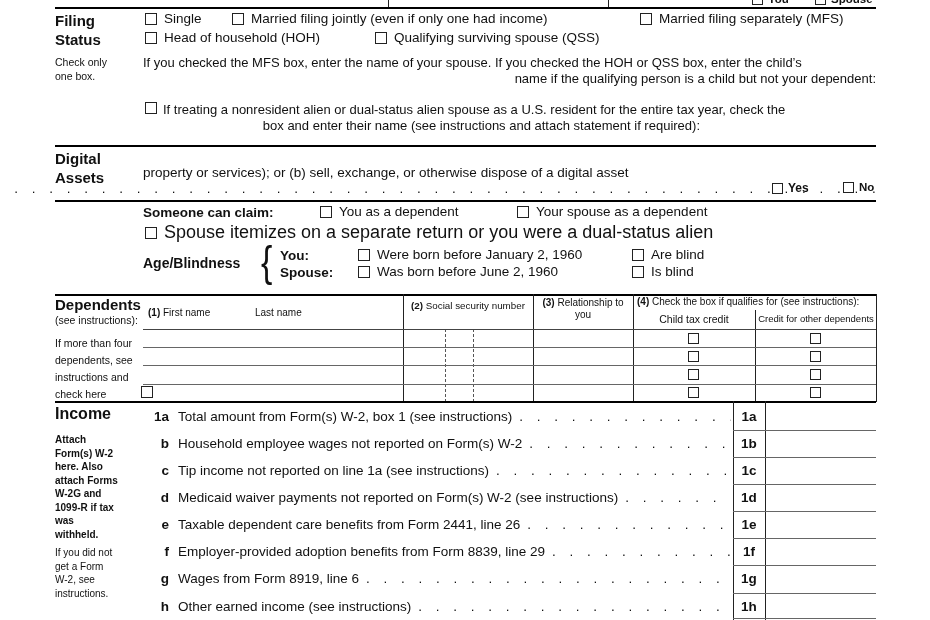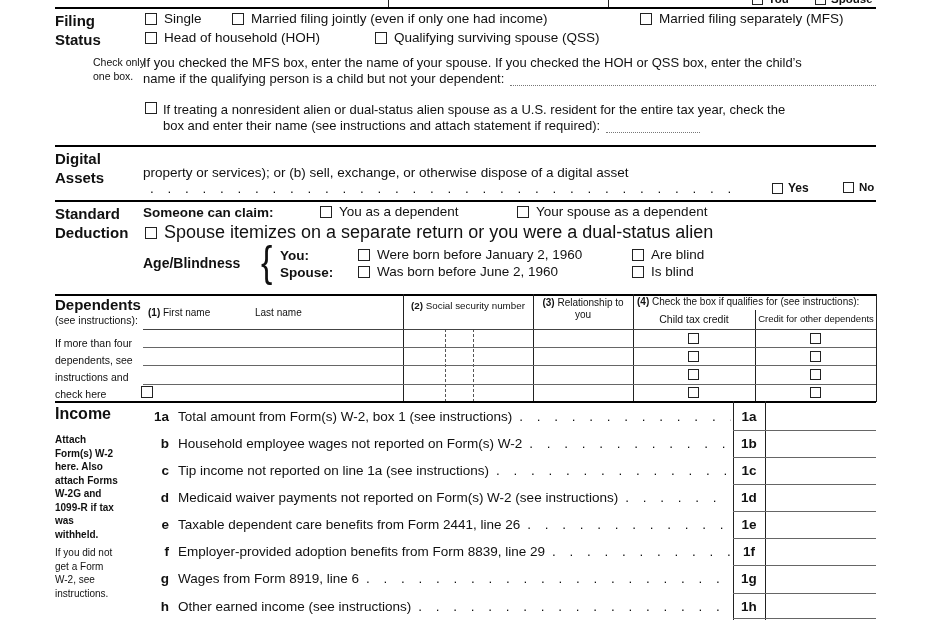--- a/index.html
+++ b/index.html
@@ -12,23 +12,23 @@
   .hline.thick{height:2px;}
   .hline.row{background:#666;height:1px;}
   .hline.hdr{background:#444;height:1px;}
   .vline{position:absolute;background:#222;width:1px;}
   .dashv{position:absolute;width:0;border-left:1px dashed #555;}
   .cb{display:inline-block;width:12px;height:12px;border:1.3px solid #222;background:#fff;flex:none;margin-right:7px;}
   .cb.sm{width:11px;height:11px;margin-right:5px;}
   .opt{position:absolute;display:flex;align-items:center;font-size:13.5px;white-space:nowrap;}
   .title{position:absolute;font-weight:bold;font-size:15px;line-height:19px;}
   .smallnote{position:absolute;font-size:10.5px;line-height:13.5px;}
-  .smallnote span{display:block;margin-left:38px;}
+  .smallnote span{display:block;}
   .para{position:absolute;font-size:13px;line-height:17px;white-space:nowrap;}
-  .flexline{position:absolute;display:flex;align-items:flex-end;font-size:13px;white-space:nowrap;}
+  .flexline{position:absolute;display:flex;align-items:flex-end;font-size:13px;white-space:nowrap;flex-direction:column;}
   .writein{flex:1;height:10px;border-bottom:1.4px dotted #777;margin-left:6px;}
   .leader{flex:1;overflow:hidden;white-space:nowrap;letter-spacing:5px;padding-left:7px;}
   .da-line{position:absolute;font-size:13.5px;white-space:nowrap;}
   .brace{position:absolute;font-size:34px;font-weight:300;transform:scaleY(1.25);transform-origin:center;}
   .hdr10{position:absolute;font-size:10px;white-space:nowrap;}
   .inc-row{position:absolute;left:143px;width:588px;height:27px;display:flex;align-items:center;font-size:13.5px;white-space:nowrap;}
   .inc-row .ltr{width:26px;text-align:right;font-weight:bold;margin-right:9px;flex:none;}
   .box-num{position:absolute;left:733px;width:32px;height:27px;display:flex;align-items:center;justify-content:center;font-weight:bold;font-size:13.5px;}
   .amt{position:absolute;left:766px;width:110px;height:27px;}
   .dep-row{position:absolute;left:143px;width:733px;background:transparent;}
@@ -111,24 +111,20 @@
     <span class="cb sm"></span>
     <span>Yes</span>
   </span>
   <span class="opt bold" style="left:843px;top:181px;font-size:11.5px">
     <span class="cb sm"></span>
     <span>No</span>
   </span>
 
   <div class="hline" style="left:55px;top:200px;width:821px"></div>
 
-  <div class="title" style="left:55px;top:204px">
-    <span>Standard</span><br>
-    <span>Deduction</span>
-  </div>
   <div class="abs bold" style="left:143px;top:205px;font-size:13.5px">Someone can claim:</div>
   <span class="opt" style="left:320px;top:204px">
     <span class="cb"></span>
     <span>You as a dependent</span>
   </span>
   <span class="opt" style="left:517px;top:204px">
     <span class="cb"></span>
     <span>Your spouse as a dependent</span>
   </span>
   <span class="opt" style="left:145px;top:222px;font-size:18px">

